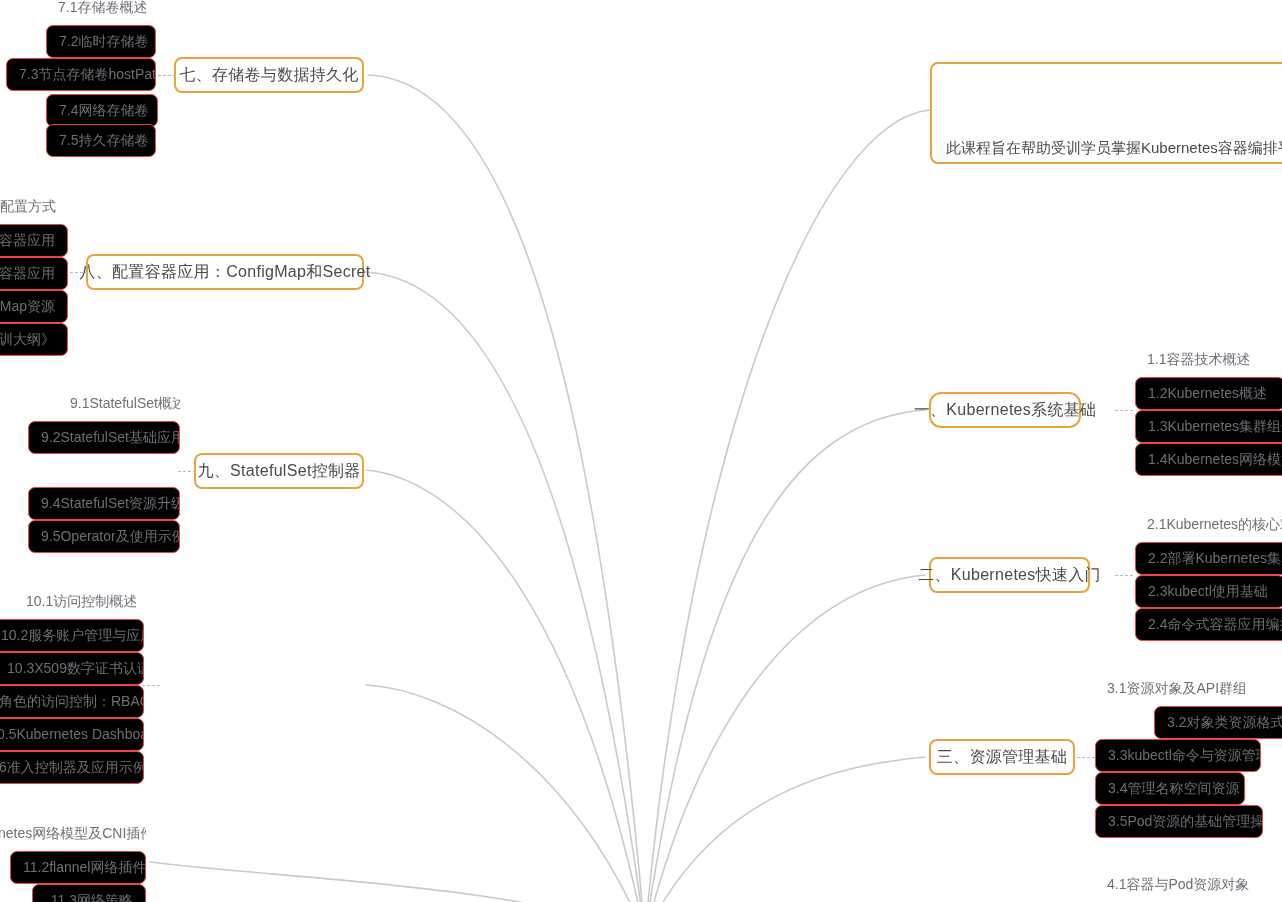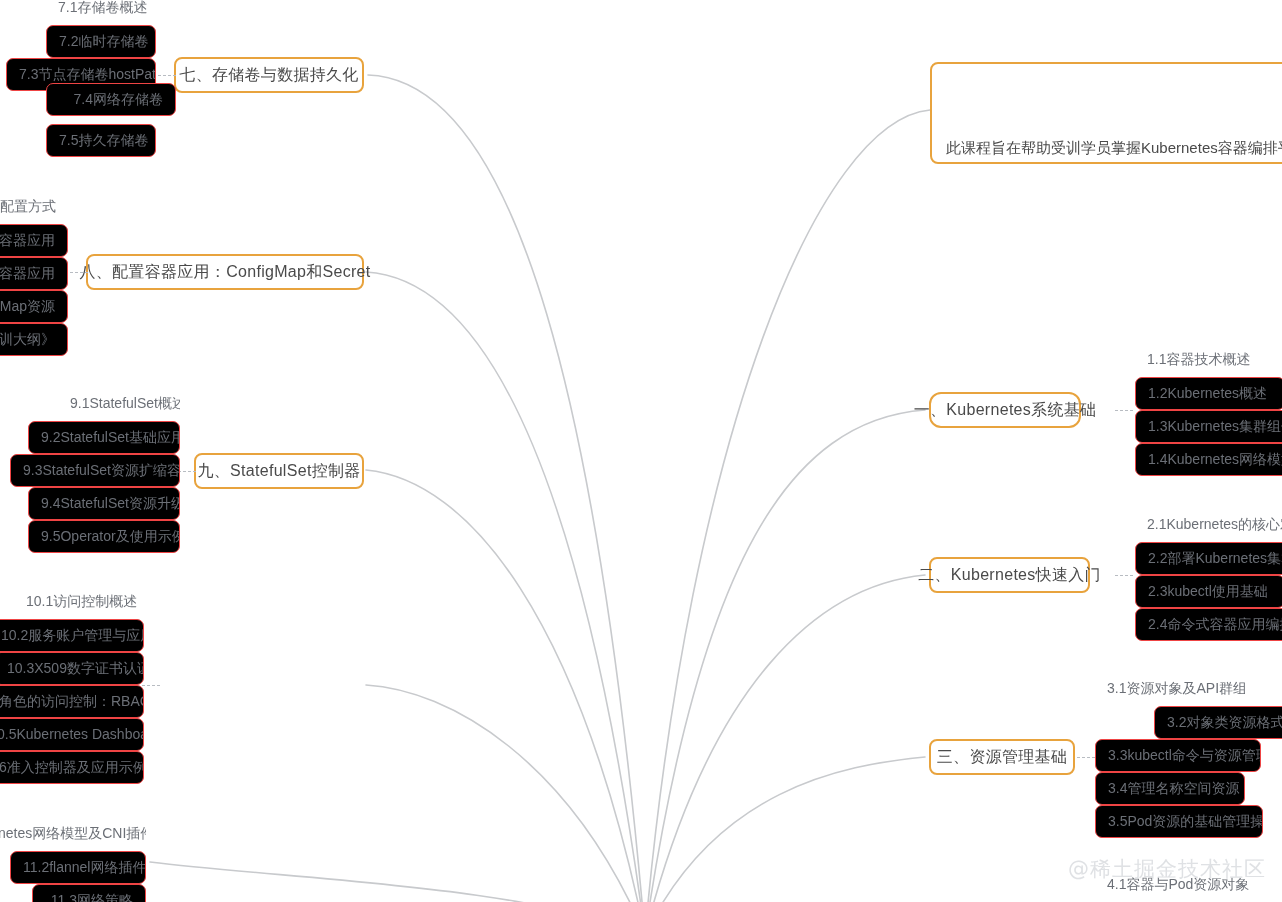--- a/index.html
+++ b/index.html
@@ -105,36 +105,35 @@
     <div>此课程旨在帮助受训学员掌握Kubernetes容器编排平台</div>
     
     
   </div>
 
   <div class="topic" style="left:174px;top:57px;width:190px;">七、存储卷与数据持久化</div>
   <div class="stub" style="left:158px;top:75px;width:18px;"></div>
   <div class="leaf l bare" style="left:46px;top:-8px;width:110px;">7.1存储卷概述</div>
   <div class="leaf l" style="left:46px;top:25px;width:110px;">7.2临时存储卷</div>
   <div class="leaf l" style="left:6px;top:58px;width:150px;">7.3节点存储卷hostPath</div>
-  <div class="leaf l" style="left:46px;top:83px;width:130px;">7.4网络存储卷</div>
+  <div class="leaf l" style="left:46px;top:94px;width:112px;">7.4网络存储卷</div>
   <div class="leaf l" style="left:46px;top:124px;width:110px;">7.5持久存储卷</div>
 
   <div class="topic" style="left:86px;top:254px;width:278px;">八、配置容器应用：ConfigMap和Secret</div>
   <div class="stub" style="left:70px;top:272px;width:18px;"></div>
   <div class="leaf l bare" style="left:-42px;top:191px;width:110px;">用配置方式</div>
   <div class="leaf l" style="left:-42px;top:224px;width:110px;">置容器应用</div>
   <div class="leaf l" style="left:-42px;top:257px;width:110px;">置容器应用</div>
   <div class="leaf l" style="left:-42px;top:290px;width:110px;">igMap资源</div>
   <div class="leaf l" style="left:-42px;top:323px;width:110px;">培训大纲》</div>
 
   <div class="topic" style="left:194px;top:453px;width:170px;">九、StatefulSet控制器</div>
   <div class="stub" style="left:178px;top:471px;width:18px;"></div>
   <div class="leaf l bare" style="left:58px;top:388px;width:122px;">9.1StatefulSet概述</div>
   <div class="leaf l" style="left:28px;top:421px;width:152px;">9.2StatefulSet基础应用</div>
-  <div class="leaf l" style="left:10px;top:454px;width:170px;">9.3StatefulSet资源扩缩容</div>
   <div class="leaf l" style="left:28px;top:487px;width:152px;">9.4StatefulSet资源升级</div>
   <div class="leaf l" style="left:28px;top:520px;width:152px;">9.5Operator及使用示例</div>
 
   <div class="stub" style="left:142px;top:685px;width:18px;"></div>
   <div class="leaf l bare" style="left:14px;top:586px;width:130px;">10.1访问控制概述</div>
   <div class="leaf l" style="left:-12px;top:619px;width:156px;">10.2服务账户管理与应用</div>
   <div class="leaf l" style="left:-6px;top:652px;width:150px;">10.3X509数字证书认证</div>
   <div class="leaf l" style="left:-14px;top:685px;width:158px;">角色的访问控制：RBAC</div>
   <div class="leaf l" style="left:-16px;top:718px;width:160px;">0.5Kubernetes Dashboard</div>
   <div class="leaf l" style="left:-14px;top:751px;width:158px;">6准入控制器及应用示例</div>
@@ -160,15 +159,14 @@
   <div class="topic" style="left:929px;top:739px;width:146px;">三、资源管理基础</div>
   <div class="stub" style="left:1077px;top:757px;width:18px;"></div>
   <div class="leaf r bare" style="left:1095px;top:673px;width:150px;">3.1资源对象及API群组</div>
   <div class="leaf r" style="left:1154px;top:706px;width:140px;">3.2对象类资源格式</div>
   <div class="leaf r" style="left:1095px;top:739px;width:166px;">3.3kubectl命令与资源管理</div>
   <div class="leaf r" style="left:1095px;top:772px;width:150px;">3.4管理名称空间资源</div>
   <div class="leaf r" style="left:1095px;top:805px;width:168px;">3.5Pod资源的基础管理操作</div>
 
   <div class="leaf r bare" style="left:1095px;top:869px;width:160px;">4.1容器与Pod资源对象</div>
 
-  <div class="watermark" style="left:1068px;top:855px;">@稀土掘金技术社区</div>
 
 </div>
 
 </body></html>

